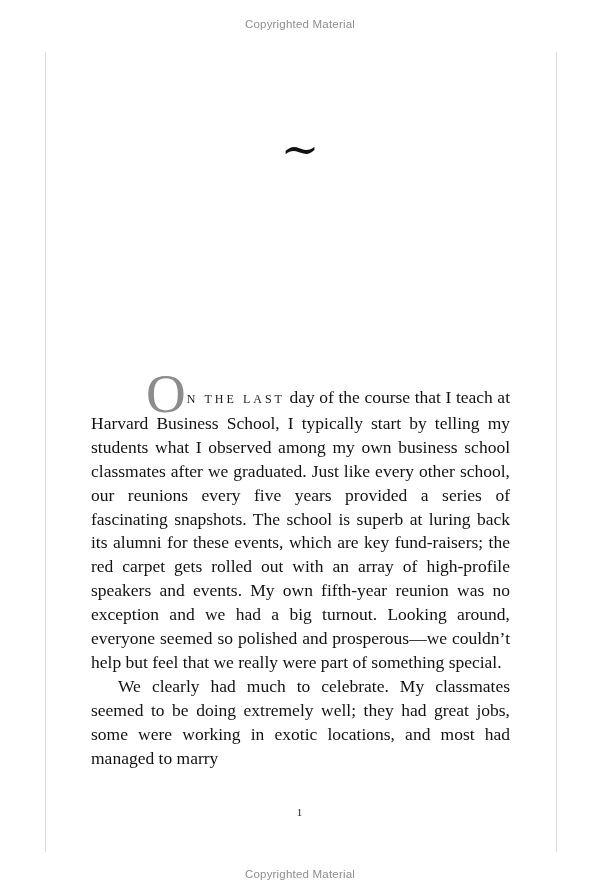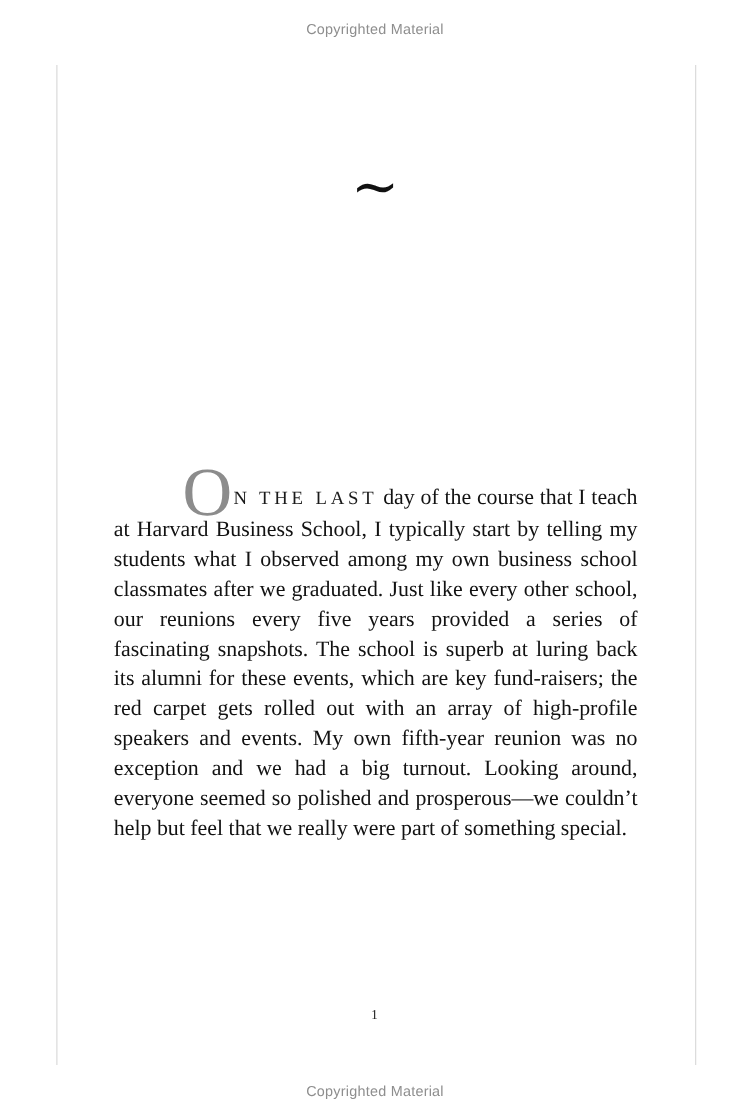--- a/index.html
+++ b/index.html
@@ -83,21 +83,21 @@
 
   .dropcap {
     font-size: 55px;
     line-height: 0;
     color: #8c8c8c;
     font-family: "Liberation Serif", serif;
     vertical-align: -9px;
     letter-spacing: 1px;
   }
   .runin-smallcaps {
-    font-size: 15px;
+    font-size: 12px;
     letter-spacing: 3px;
     color: #1a1a1a;
   }
 
   .page-number {
     position: absolute;
     top: 806px;
     left: 0;
     width: 100%;
     text-align: center;
@@ -114,19 +114,20 @@
   <div class="watermark watermark-top">Copyrighted Material</div>
 
   <div class="page-edge page-edge-left"></div>
   <div class="page-edge page-edge-right"></div>
 
 
   <div class="ornament">~</div>
 
   <div class="body-block">
     <p class="para-first"><span class="dropcap">O</span><span class="runin-smallcaps">N THE LAST</span><span> day of the course that I teach at Harvard Business School, I typically start by telling my students what I observed among my own business school classmates after we graduated. Just like every other school, our reunions every five years provided a series of fascinating snapshots. The school is superb at luring back its alumni for these events, which are key fund-raisers; the red carpet gets rolled out with an array of high-profile speakers and events. My own fifth-year reunion was no exception and we had a big turnout. Looking around, everyone seemed so polished and prosperous—we couldn’t help but feel that we really were part of something special.</span></p>
+    <p class="para-second">We clearly had much to celebrate. My classmates seemed to be doing extremely well; they had great jobs, some were working in exotic locations, and most had managed to marry</p>
   </div>
 
   <div class="page-number">1</div>
 
   <div class="watermark watermark-bottom">Copyrighted Material</div>
 
 </div>
 
 </body></html>

